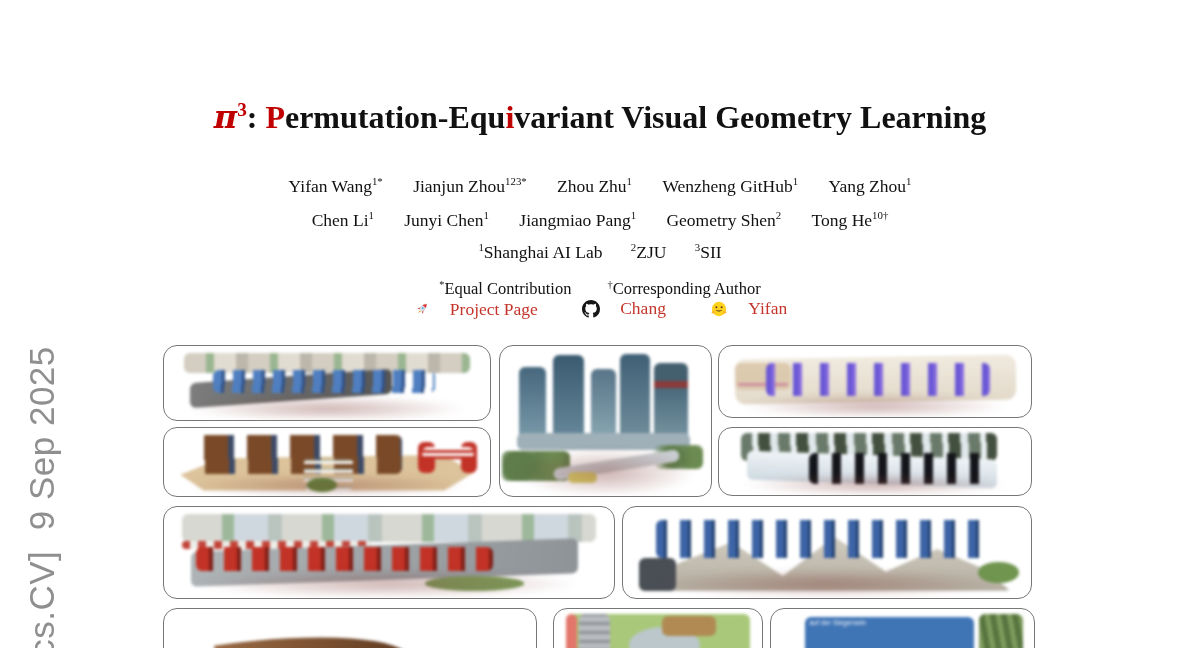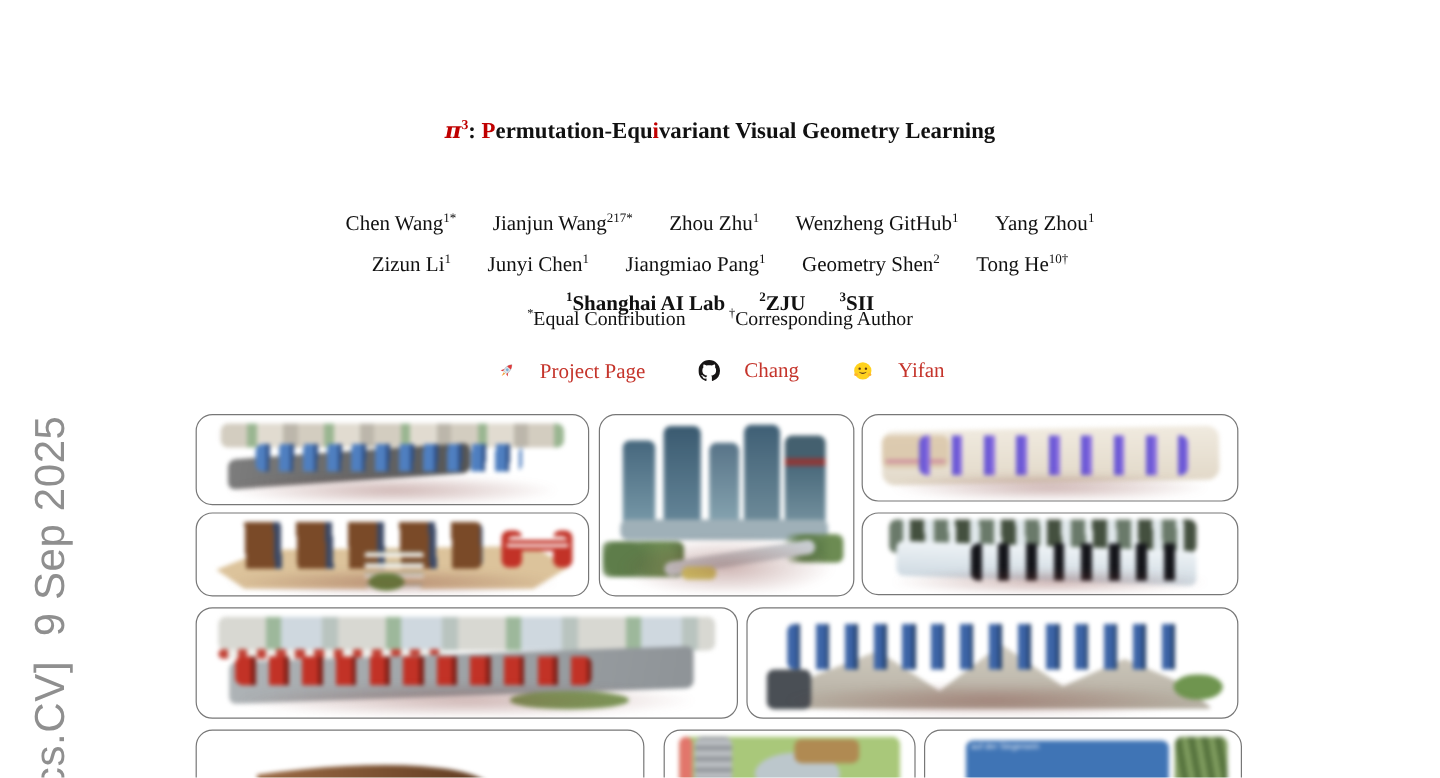--- a/index.html
+++ b/index.html
@@ -10,32 +10,32 @@
   
   .watermark{
     position:absolute;left:22px;top:667px;
     transform:rotate(-90deg);transform-origin:0 0;
     font-family:"Liberation Sans", sans-serif;
     font-size:35px;letter-spacing:.5px;color:var(--watermark-color,#8f8f8f);
     white-space:pre;
   }
   
   .center-row{position:absolute;left:0;width:1200px;text-align:center;}
-  .title{top:98px;font-size:19px;font-weight:bold;margin:0;}
+  .title{top:98px;font-size:32px;font-weight:bold;margin:0;}
   .title .red{color:var(--accent,#c00000);}
   .title .pi{font-style:italic;font-family:"DejaVu Serif", serif;}
   .title sup{font-size:60%;}
   .authors{font-size:17.5px;}
   .authors-1{top:176px;}
   .authors-2{top:210px;}
   .author{margin:0 13px;white-space:nowrap;}
   sup{font-size:62%;line-height:0;}
   .affils{top:242px;font-size:17.5px;}
-  .affil{margin:0 12px;white-space:nowrap;font-weight:bold;}
-  .contrib{top:256px;font-size:16.5px;}
+  .affil{margin:0 12px;white-space:nowrap;}
+  .contrib{top:279px;font-size:16.5px;}
   .contrib-item{margin:0 16px;white-space:nowrap;}
   .links{top:298px;font-size:17.5px;}
   .link{display:inline-flex;align-items:center;gap:20px;margin:0 20px;
         color:var(--link-color,#c5342b);cursor:pointer;}
   .link svg{display:block;}
   
   .card{
     position:absolute;background:#fff;border:1.6px solid #777;
     border-radius:14px;overflow:hidden;box-sizing:border-box;
   }
@@ -48,29 +48,29 @@
   }
 </style>
 </head>
 <body>
 
 <div class="watermark">[cs.CV]  9 Sep 2025</div>
 
 <h1 class="center-row title"><span class="red pi">π</span><sup class="red">3</sup><span>: </span><span class="red">P</span><span>ermutation-Equ</span><span class="red">i</span><span>variant Visual Geometry Learning</span></h1>
 
 <div class="center-row authors authors-1">
-  <span class="author"><span>Chen Wang</span><sup>1*</sup></span>
-  <span class="author"><span>Jianjun Wang</span><sup>217*</sup></span>
+  <span class="author"><span>Yifan Wang</span><sup>1*</sup></span>
+  <span class="author"><span>Jianjun Zhou</span><sup>123*</sup></span>
   <span class="author"><span>Zhou Zhu</span><sup>1</sup></span>
   <span class="author"><span>Wenzheng GitHub</span><sup>1</sup></span>
   <span class="author"><span>Yang Zhou</span><sup>1</sup></span>
 </div>
 
 <div class="center-row authors authors-2">
-  <span class="author"><span>Zizun Li</span><sup>1</sup></span>
+  <span class="author"><span>Chen Li</span><sup>1</sup></span>
   <span class="author"><span>Junyi Chen</span><sup>1</sup></span>
   <span class="author"><span>Jiangmiao Pang</span><sup>1</sup></span>
   <span class="author"><span>Geometry Shen</span><sup>2</sup></span>
   <span class="author"><span>Tong He</span><sup>10†</sup></span>
 </div>
 
 <div class="center-row affils">
   <span class="affil"><sup>1</sup><span>Shanghai AI Lab</span></span>
   <span class="affil"><sup>2</sup><span>ZJU</span></span>
   <span class="affil"><sup>3</sup><span>SII</span></span>

